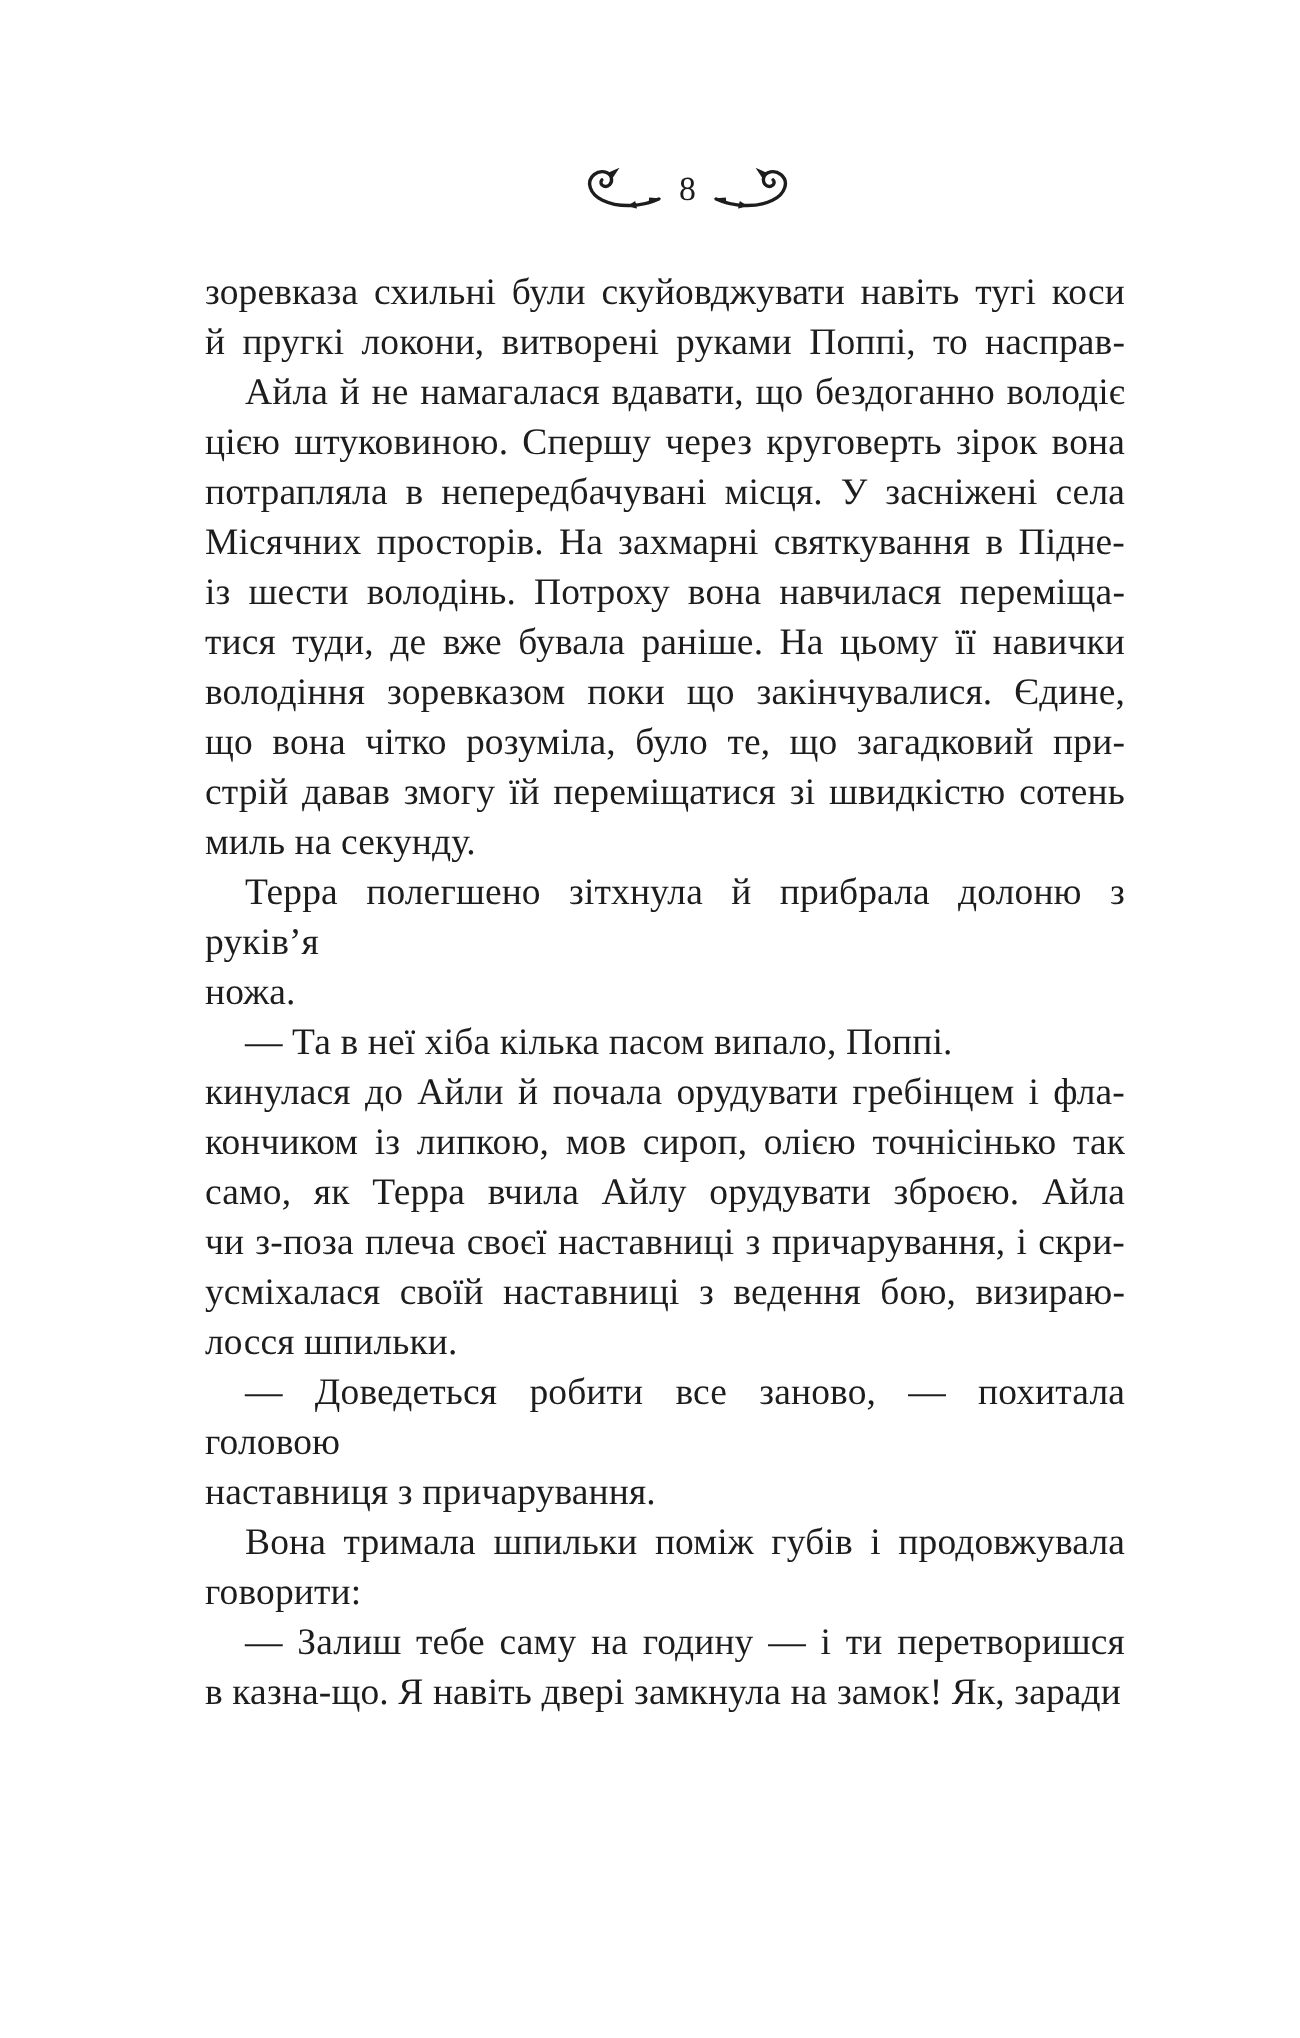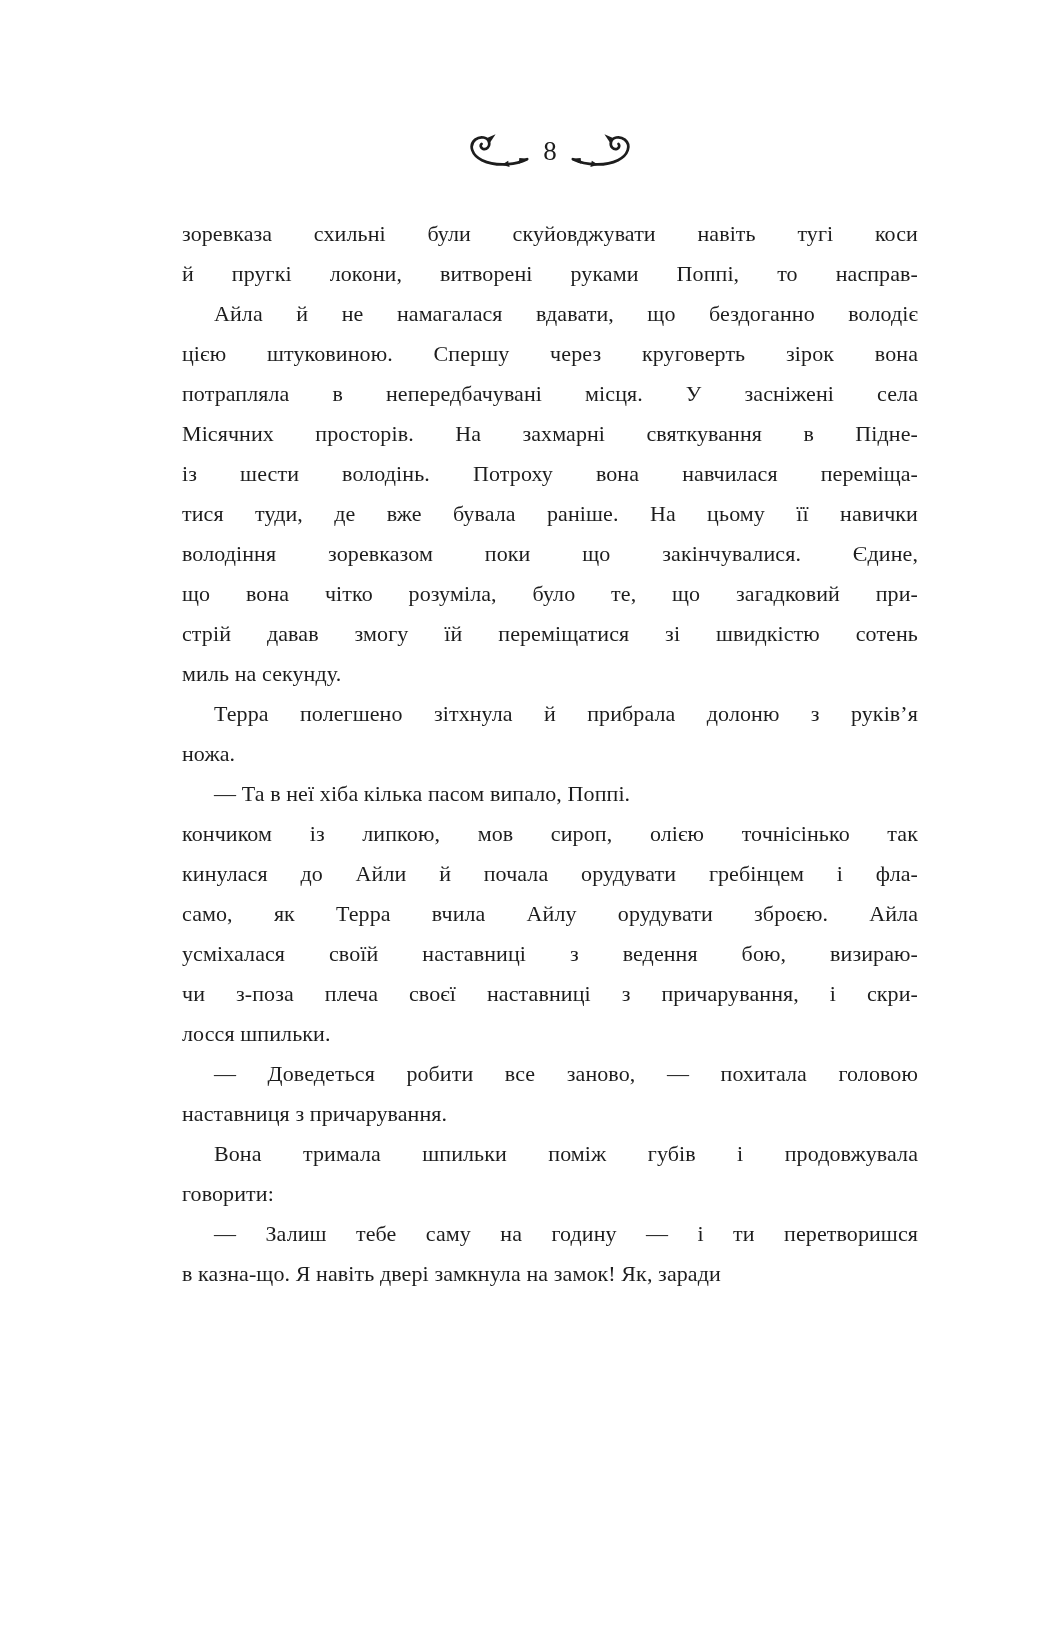--- a/index.html
+++ b/index.html
@@ -31,24 +31,24 @@
     font-size: 27px;
     line-height: 1;
     color: #1d1d1d;
     transform: translateY(1px);
   }
   .flourish { display: inline-flex; }
   .flourish svg { display: block; }
   .flourish.right svg { transform: scaleX(-1); }
   .page-body {
     position: absolute;
-    left: 182px;
+    left: 164px;
     top: 214px;
     width: 736px;
-    font-size: 22px;
+    font-size: 30px;
     line-height: 40px;
     letter-spacing: 0.1px;
   }
   .paragraph { margin: 0; }
   .line {
     text-align: justify;
     text-align-last: justify;
     white-space: normal;
   }
   .line.last { text-align-last: left; }
@@ -105,25 +105,25 @@
         <div class="line last">миль на секунду.</div>
       </div>
       <div class="paragraph">
         <div class="line indent">Терра полегшено зітхнула й прибрала долоню з руків’я</div>
         <div class="line last">ножа.</div>
       </div>
       <div class="paragraph">
         <div class="line indent last">— Та в неї хіба кілька пасом випало, Поппі.</div>
       </div>
       <div class="paragraph">
+        <div class="line">кинулася до Айли й почала орудувати гребінцем і фла-</div>
         <div class="line">кончиком із липкою, мов сироп, олією точнісінько так</div>
-        <div class="line">кинулася до Айли й почала орудувати гребінцем і фла-</div>
         <div class="line">само, як Терра вчила Айлу орудувати зброєю. Айла</div>
+        <div class="line">чи з-поза плеча своєї наставниці з причарування, і скри-</div>
         <div class="line">усміхалася своїй наставниці з ведення бою, визираю-</div>
-        <div class="line">чи з-поза плеча своєї наставниці з причарування, і скри-</div>
         <div class="line last">лосся шпильки.</div>
       </div>
       <div class="paragraph">
         <div class="line indent">— Доведеться робити все заново, — похитала головою</div>
         <div class="line last">наставниця з причарування.</div>
       </div>
       <div class="paragraph">
         <div class="line indent">Вона тримала шпильки поміж губів і продовжувала</div>
         <div class="line last">говорити:</div>
       </div>

